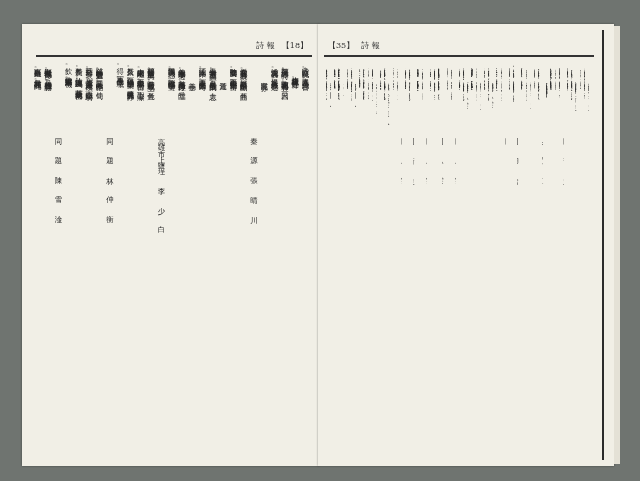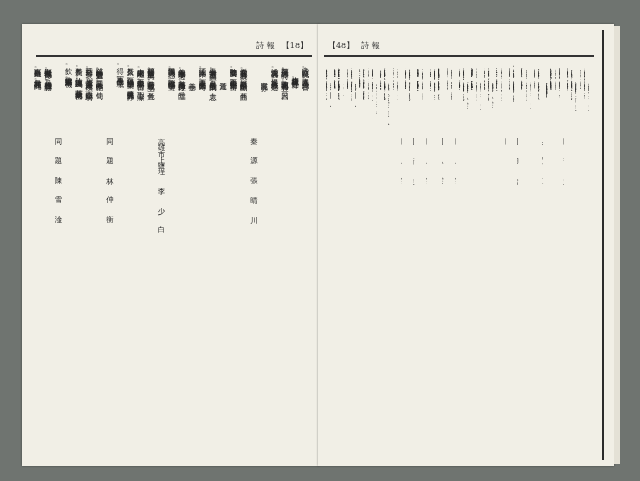--- a/index.html
+++ b/index.html
@@ -58,21 +58,21 @@
         <div class="col">不妨知己衰。蛾眉合露美人樓。西蘭鐵騎</div>
         <div class="col">新矜炙。汝使跏陣夏竭。英蒙此時猶留</div>
         <div class="col">飲。愛歌未騎好軍機。</div>
         <div class="col author">同　題　陳　雪　淦</div>
         <div class="col">顯海颯然惟歡步。丹心報國謂猶存。</div>
         <div class="col">寧爲百姓歡。兒女英雄在此門。</div>
       </div>
   </div>
   <div class="page right">
     <div class="header">
-      <span>【48】</span>
+      <span>【35】</span>
       <span>詩 報</span>
     </div>
     <div class="rule"></div>
     <div class="body" id="right-body">
         <div class="col title">富士嶺附金枝女士　荷　生</div>
         <div class="col">揚州十里歌聲殘。紙醉洋人一醉腦。斯時</div>
         <div class="col">空羨子楊梅。可知修夜未吟歡。</div>
         <div class="col title">贈鶯々燕々兩女士　荷　生</div>
         <div class="col">姓名歡々盈歡詩。鳳羅如醉歌可人。星送</div>
         <div class="col">深山神女燒。生涯不求僧緣新。</div>

